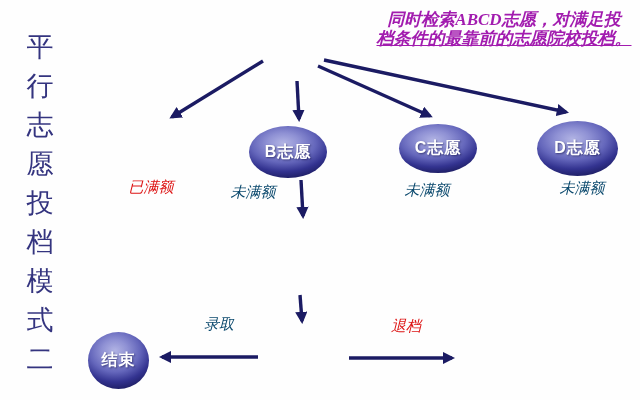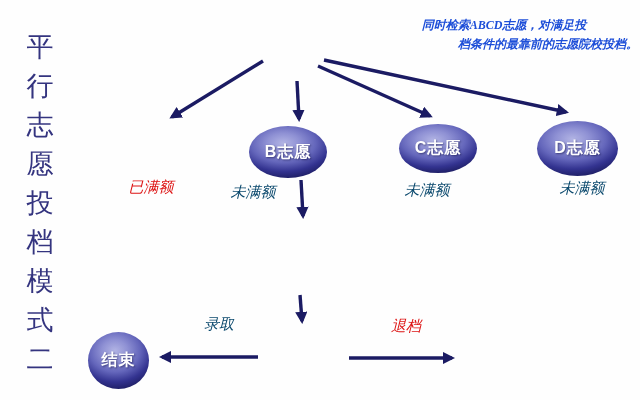--- a/index.html
+++ b/index.html
@@ -12,27 +12,27 @@
     position:absolute;left:20px;top:27px;width:40px;
     display:flex;flex-direction:column;align-items:center;
   }
   .vtitle .ch{
     height:39px;display:flex;align-items:center;justify-content:center;
     font-family:"Liberation Serif","DejaVu Serif",serif;
     font-size:27px;color:#34347f;font-weight:500;
   }
   
   .annotation{
-    position:absolute;left:370px;top:16px;width:268px;
+    position:absolute;left:370px;top:10px;width:268px;
     font-family:"Liberation Serif","DejaVu Serif",serif;
-    font-size:12px;line-height:19px;font-weight:bold;font-style:italic;
-    color:#1d4ed8;
+    font-size:17px;line-height:19px;font-weight:bold;font-style:italic;
+    color:#a21caf;
   }
   .annotation .l1{text-align:center;}
-  .annotation .l2{text-align:right;}
+  .annotation .l2{text-align:center;text-decoration:underline;}
   
   .node{
     position:absolute;border-radius:50%;
     display:flex;align-items:center;justify-content:center;
     color:#ffffff;font-weight:bold;font-size:16px;letter-spacing:1px;
     background:radial-gradient(ellipse 75% 68% at 44% 33%,
       #b2b4e4 0%, #8f91d4 28%, #6466bb 55%, #333390 80%, #1f1f66 100%);
     text-shadow:1px 1px 2px rgba(10,10,60,0.55);
   }
   .node.big{font-size:18px;}

